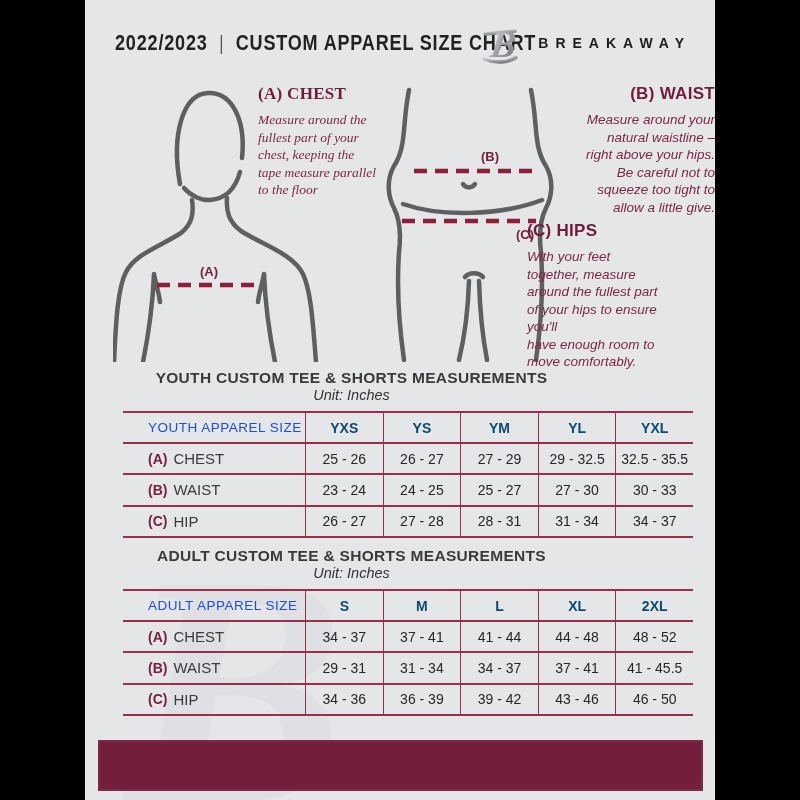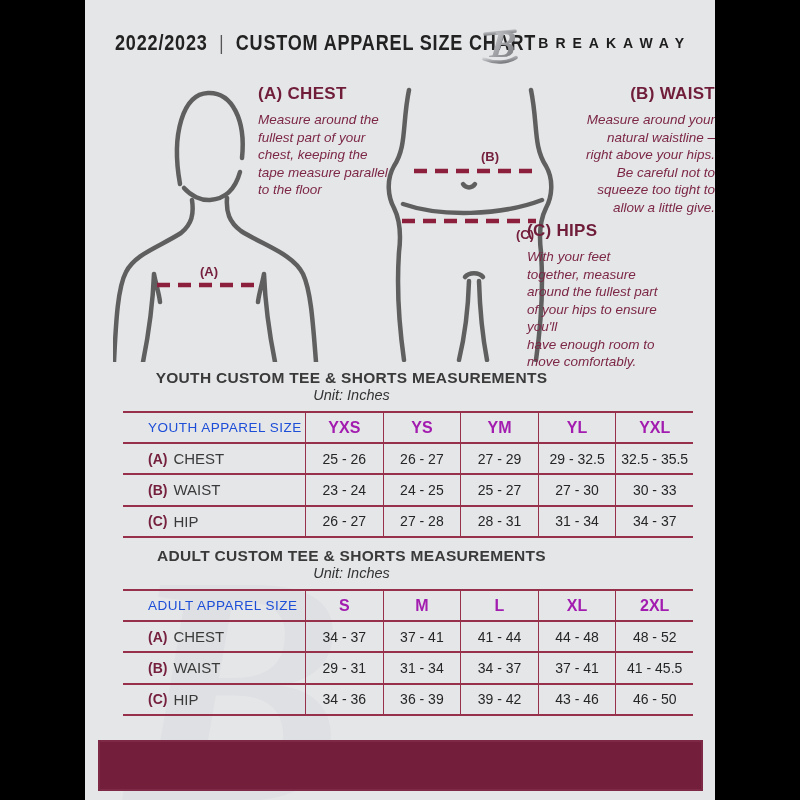--- a/index.html
+++ b/index.html
@@ -29,35 +29,35 @@
   .fig path{fill:none;stroke:#5f5f5f;stroke-width:4.5;stroke-linecap:round;}
   .fig .dash{stroke:#8c1f3c;stroke-width:4.5;stroke-dasharray:13 8;stroke-linecap:butt;}
   .fig .mk{font-weight:bold;font-size:13px;fill:#75203d;stroke:none;}
   .fig1{left:28px;top:84px;}
   .fig2{left:300px;top:84px;}
 
   
   .gblock{position:absolute;z-index:1;}
   .ghead{font-weight:bold;font-size:17px;color:#6f1d39;letter-spacing:.3px;margin-bottom:7px;}
   .gbody{font-style:italic;font-size:13.5px;line-height:17.5px;color:#7c2746;white-space:pre-line;}
-  .chest-block{left:173px;top:84px;width:160px;}
+  .chest-block{left:173px;top:84px;width:160px;font-family:Liberation Serif, serif;}
   .waist-block{left:468px;top:84px;width:162px;text-align:right;}
   .hips-block{left:442px;top:221px;width:162px;}
 
   
   .tbl-sec{position:absolute;left:0;width:533px;z-index:1;}
   .youth-sec{top:369px;} .adult-sec{top:547px;}
   .sec-title{text-align:center;font-weight:bold;font-size:15.5px;color:#3a3a3a;line-height:18px;letter-spacing:.3px;}
   .sec-unit{text-align:center;font-style:italic;font-size:14.5px;color:#333;line-height:17px;margin-bottom:7px;}
   .tbl{margin-left:38px;width:570px;border-top:2px solid #97304b;}
   .tr{display:grid;grid-template-columns:182px repeat(5,1fr);height:31.2px;border-bottom:2px solid #97304b;}
   .td{display:flex;align-items:center;justify-content:center;font-size:14px;color:#262626;}
   .td + .td{border-left:1.5px solid #97304b;}
   .td.label{justify-content:flex-start;padding-left:25px;}
-  .thead .td{font-weight:bold;font-size:16px;color:#a21caf;}
+  .thead .td{font-weight:bold;font-size:14px;color:#0c4a6e;}
   .thead .td.label{font-weight:normal;font-size:13.5px;color:#1d4ed8;letter-spacing:.5px;}
   .pfx{font-weight:bold;color:#75203d;margin-right:6px;}
   .rowname{font-size:15px;color:#3a3a3a;}
 
   
   .footer-bar{position:absolute;left:13px;top:740px;width:605px;height:51px;background:#731f3b;
               box-shadow:inset 0 0 0 2px #7e2a47;z-index:3;}
 </style>
 </head>
 <body>

